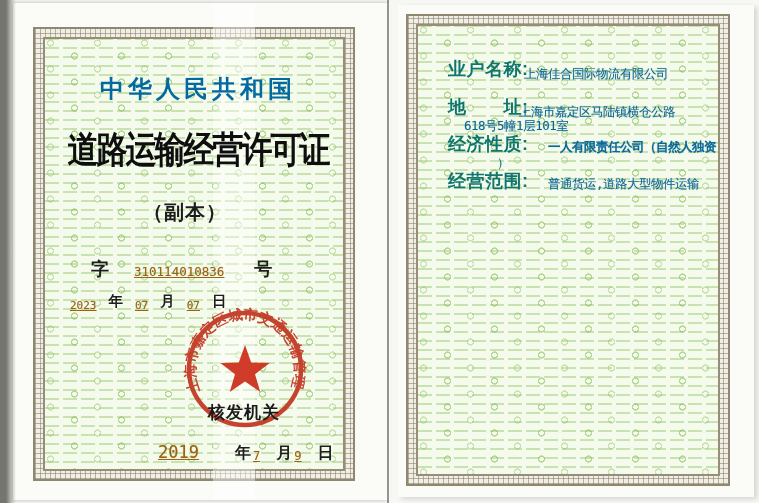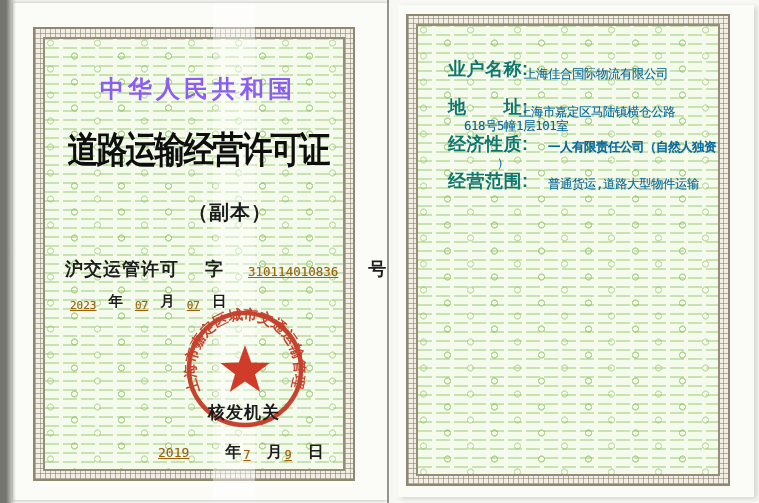--- a/index.html
+++ b/index.html
@@ -29,26 +29,26 @@
     background-size:47px 26px,47px 26px,auto,auto;
     background-position:6px 4px,29px 17px,0 0,0 0;}
 
   .scan-strip{position:absolute;top:0;bottom:0;background:rgba(255,255,255,.42);pointer-events:none;}
   .edge-shadow{position:absolute;left:0;top:0;width:16px;height:100%;
     background:linear-gradient(90deg,#75756f 0 6px,#b9b9b4 11px,rgba(185,185,180,0) 16px);}
   .fold-line{position:absolute;left:387px;top:0;width:2px;height:100%;background:#5e5e56;opacity:.65;}
 
   
   .t-country{position:absolute;left:30px;width:310px;top:70px;text-align:center;
-    font-size:24px;font-weight:600;letter-spacing:4px;color:#8b5cf6;}
+    font-size:24px;font-weight:600;letter-spacing:4px;color:#0369a1;}
   .t-main{position:absolute;left:24px;width:322px;top:122px;text-align:center;
     font-family:"Liberation Sans",sans-serif;font-weight:900;font-size:31px;letter-spacing:-2px;
     color:#0e0e0e;transform:scaleY(1.18);transform-origin:top;}
   .t-sub{position:absolute;left:30px;width:284px;top:196px;text-align:center;
-    font-size:20px;font-weight:600;letter-spacing:1px;color:#1c1c1c;padding-left:45px;}
+    font-size:20px;font-weight:600;letter-spacing:1px;color:#1c1c1c;}
 
   .row{position:absolute;display:flex;align-items:baseline;white-space:nowrap;}
   .lbl{font-weight:700;color:#1d1d1d;}
   .val{font-family:"DejaVu Sans Mono",monospace;color:#a16207;text-shadow:0 0 1px rgba(117,133,122,.55);text-decoration:underline;}
 
   .lic-row{left:52px;top:254px;}
   .lic-row .lbl{font-size:18px;letter-spacing:1px;}
   .lic-zi{margin-left:26px;}
   .lic-num{margin-left:24px;font-size:12.5px;transform:translateY(1px);}
   .lic-hao{margin-left:30px;}
@@ -83,21 +83,20 @@
     <div class="frame">
       <div class="guilloche"></div>
     </div>
     <div class="scan-strip" style="left:200px;width:42px;"></div>
 
     <div class="t-country">中华人民共和国</div>
     <div class="t-main">道路运输经营许可证</div>
     <div class="t-sub">（副本）</div>
 
     <div class="row lic-row">
-      <span class="lbl">沪交运管许可</span>
       <span class="lbl lic-zi">字</span>
       <span class="val lic-num">310114010836</span>
       <span class="lbl lic-hao">号</span>
     </div>
 
     <div class="row valid-row">
       <span class="val">2023</span>
       <span class="lbl u-gap">年</span>
       <span class="val u-gap">07</span>
       <span class="lbl u-gap">月</span>
@@ -112,21 +111,21 @@
       </defs>
       <text font-size="14" font-weight="bold" fill="#c23420">
         <textPath href="#sealArc" startOffset="0" textLength="212" lengthAdjust="spacingAndGlyphs">上海市嘉定区城市交通运输管理所</textPath>
       </text>
       <polygon points="62,38 68.2,55.5 86.7,56 72,67.2 77.3,85 62,74.5 46.7,85 52,67.2 37.3,56 55.8,55.5" fill="#cd2c18"></polygon>
     </svg>
 
     <div class="issuer">核发机关</div>
 
     <div class="row date-row">
-      <span class="val" style="font-size:13px;">2019</span>
+      <span class="val" style="font-size:17px;">2019</span>
       <span class="lbl d-year-u">年</span>
       <span class="val d-num">7</span>
       <span class="lbl d-unit">月</span>
       <span class="val d-num">9</span>
       <span class="lbl d-unit">日</span>
     </div>
   </div>
 
   <div class="page page-right">
     <div class="frame">

